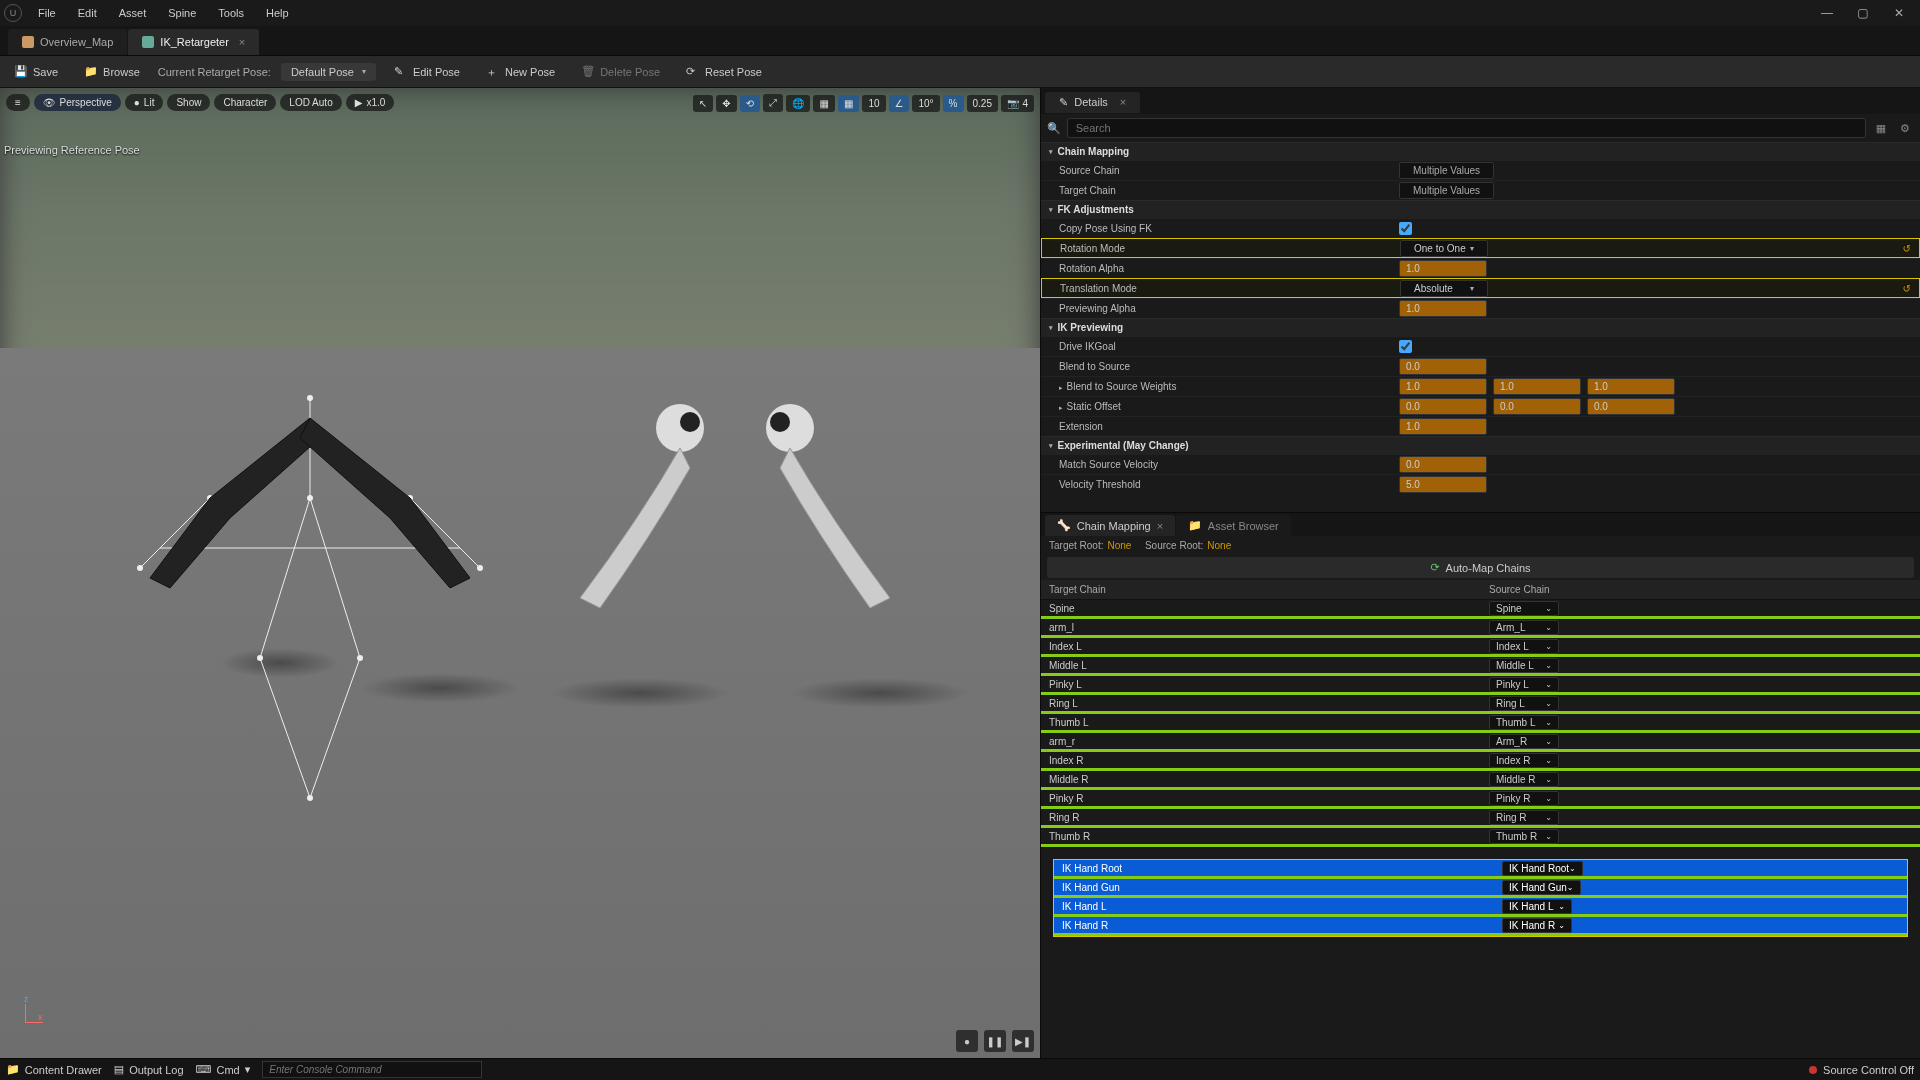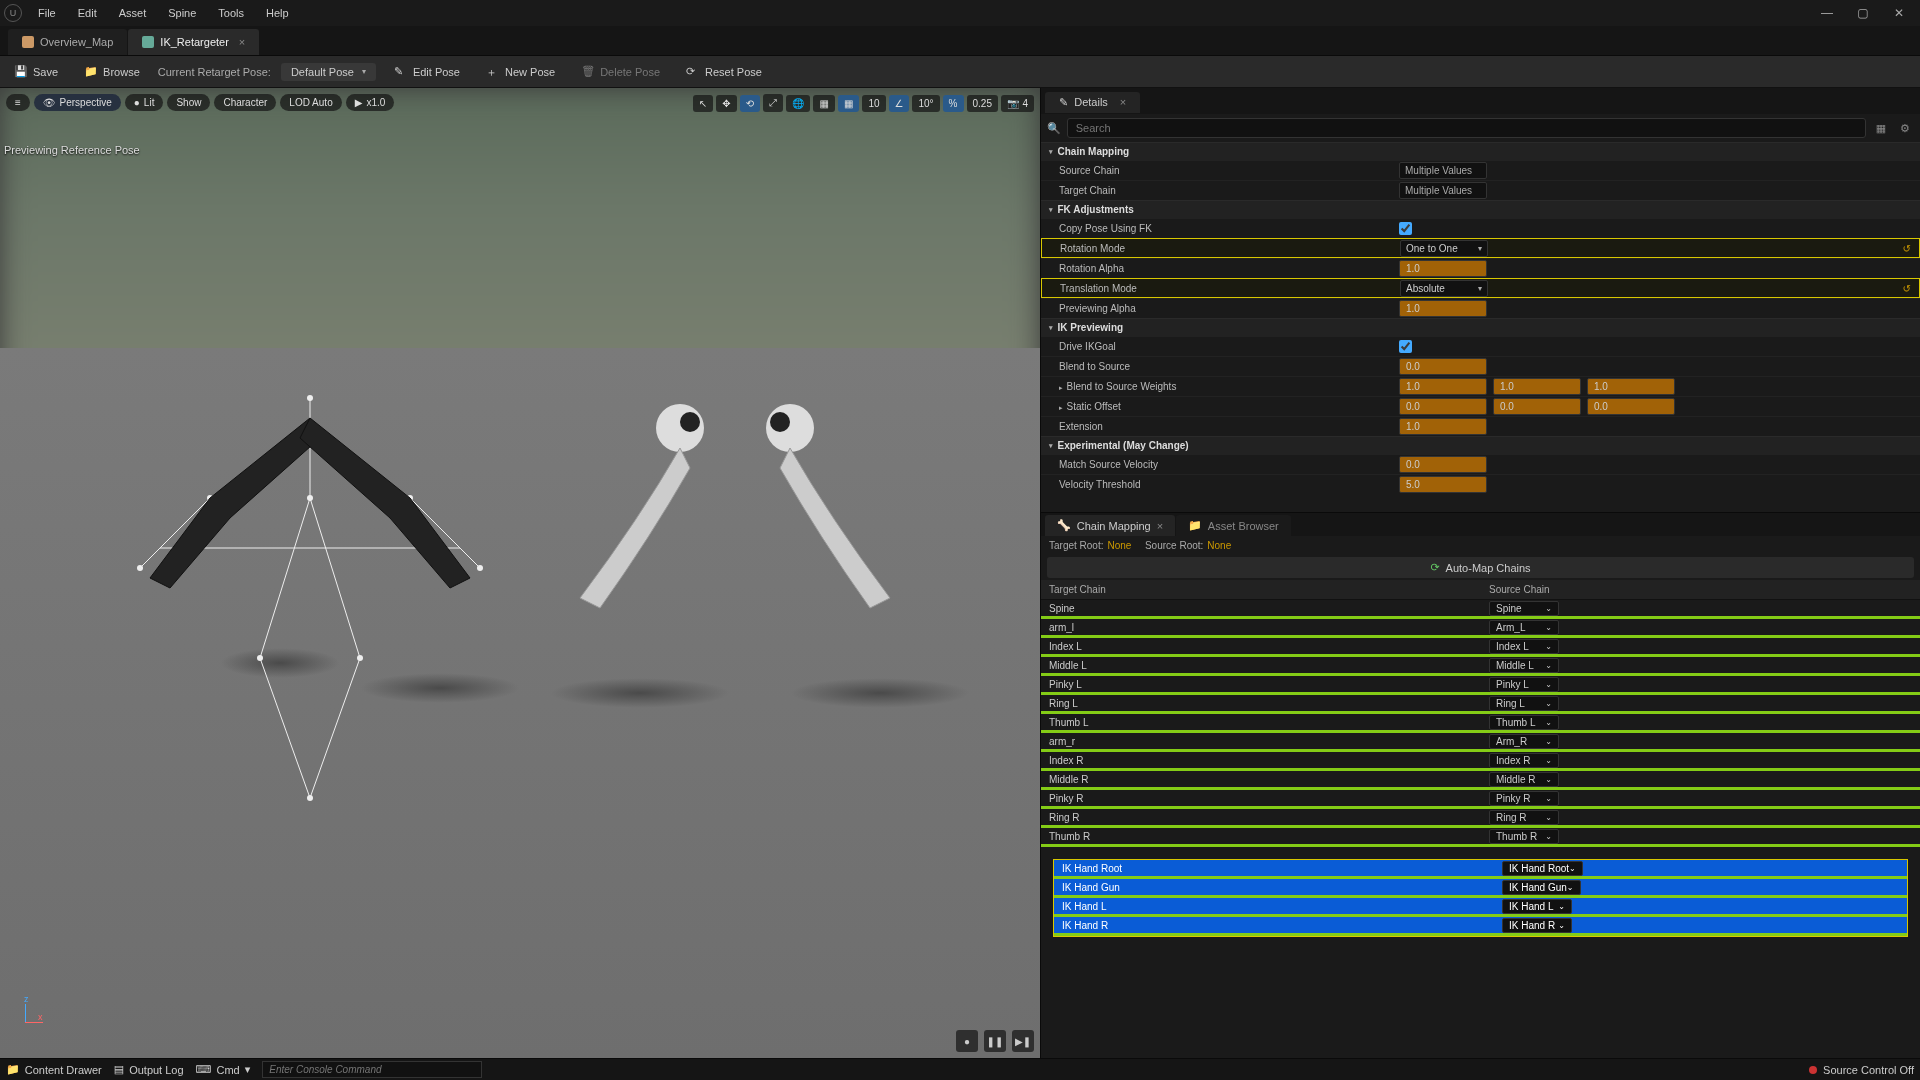--- a/index.html
+++ b/index.html
@@ -48,21 +48,21 @@
 .search-row{ display:flex; align-items:center; padding:4px 6px; gap:6px; background:#1a1a1a;}
 .search-row .lens{ color:#888; font-size:11px;}
 .search-row input{ flex:1; background:#111; border:1px solid #333; padding:3px 8px; color:#ccc; font-size:11px; border-radius:3px;}
 .search-row .iconbtn{ width:18px; height:18px; color:#888; display:flex; align-items:center; justify-content:center; font-size:11px;}
 .details-body{ flex:0 0 auto; max-height:370px; overflow-y:auto;}
 .section-h{ background:#222; padding:3px 8px; color:#ddd; font-size:10px; font-weight:bold; display:flex; align-items:center; gap:5px; border-top:1px solid #2a2a2a;}
 .section-h::before{content:"▾"; font-size:7px; color:#aaa;}
 .prop-row{ display:flex; align-items:center; height:20px; padding:0 8px 0 18px; border-top:1px solid #222;}
 .prop-label{ width:340px; color:#bbb; font-size:10px;}
 .prop-val{ flex:1; display:flex; align-items:center; gap:6px;}
-.prop-val .dd{ background:#111; padding:2px 5px; border:1px solid #333; border-radius:2px; min-width:88px; display:flex; justify-content:space-between; align-items:center; font-size:10px;}
+.prop-val .dd{ background:#111; padding:2px 13px; border:1px solid #333; border-radius:2px; min-width:88px; display:flex; justify-content:space-between; align-items:center; font-size:10px;}
 .prop-val .num{ background:#a16207; padding:2px 6px; border:1px solid #333; border-radius:2px; width:88px; font-size:10px;}
 .prop-val .txt{ color:#aaa; font-size:10px;}
 .prop-val input[type=checkbox]{ accent-color:#4af;}
 .yellow-box{ border:1.5px solid #d8c800 !important; background:#1a1a10;}
 .reset-icon{ margin-left:auto; color:#c90; font-size:10px;}
 .tri{ display:flex; gap:6px;}
 .tri .num{ width:88px;}
 .expander::before{content:"▸"; font-size:7px; color:#aaa; margin-right:4px;}
 
 .chainmap-tabs{ height:24px; display:flex; align-items:flex-end; background:#151515; padding-left:4px; gap:1px; border-top:1px solid #0a0a0a;}

